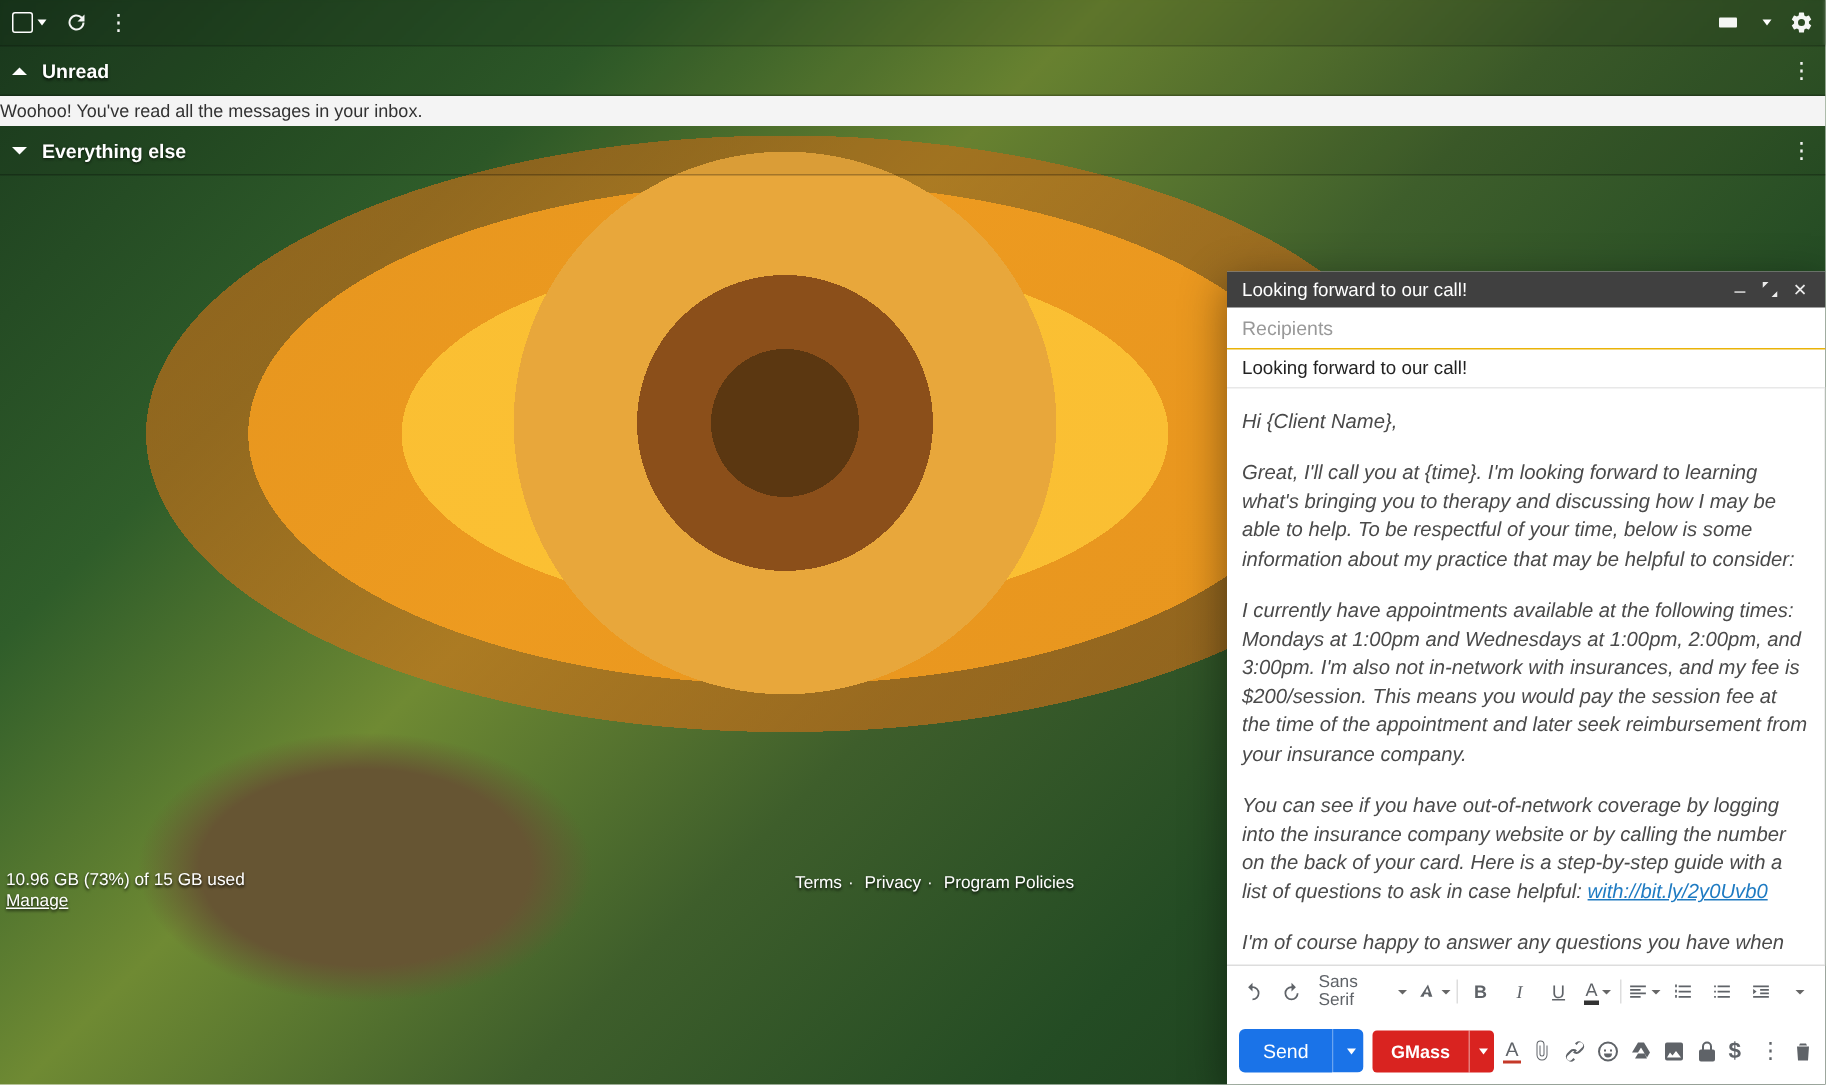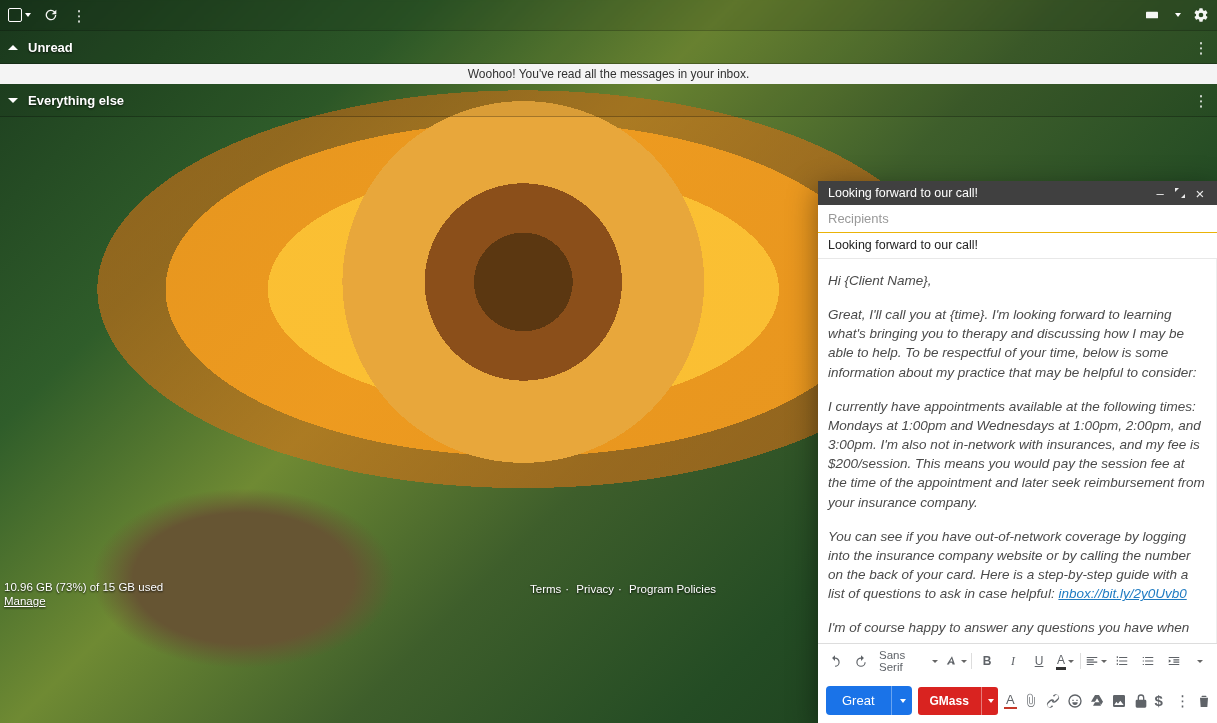--- a/index.html
+++ b/index.html
@@ -25,21 +25,21 @@
   .vdots::before { content:"\22EE"; font-size:15px; line-height:1; }
 
   
   .section { height:32px; display:flex; align-items:center; padding:0 8px; border-bottom:1px solid rgba(0,0,0,0.25); background:rgba(0,0,0,0.06);}
   .section.first { border-top:1px solid rgba(0,0,0,0.25);}
   .sec-caret { width:0; height:0; border-left:5px solid transparent; border-right:5px solid transparent; display:inline-block; margin-right:10px;}
   .sec-caret.up { border-bottom:5px solid #fff;}
   .sec-caret.down { border-top:5px solid #fff;}
   .sec-label { font-size:13px; font-weight:600; text-shadow:0 1px 2px rgba(0,0,0,0.7);}
 
-  .banner { background:#f4f4f4; color:#323232; text-align:center; font-size:12px; padding:3px 0; }
+  .banner { background:#f4f4f4; color:#323232; text-align:left; font-size:12px; padding:3px 0; }
 
   
   .footer-left { position:absolute; left:4px; bottom:116px; font-size:11.5px; text-shadow:0 1px 2px rgba(0,0,0,0.85);}
   .footer-left .mng { display:block; margin-top:2px;text-decoration:underline; }
   .footer-center { position:absolute; left:530px; bottom:128px; font-size:11.5px; text-shadow:0 1px 2px rgba(0,0,0,0.85);}
   .footer-center a { color:#fff; text-decoration:none; }
   .dot { margin:0 4px; }
 
   
   .compose {
@@ -165,21 +165,21 @@
   </div>
 
   <div class="field-row">Recipients</div>
   <div class="subject-row">Looking forward to our call!</div>
 
   <div class="body-area">
     <p>Hi {Client Name},</p>
     <p>Great, I'll call you at {time}. I'm looking forward to learning what's bringing you to therapy and discussing how I may be able to help. To be respectful of your time, below is some information about my practice that may be helpful to consider:</p>
     <p>I currently have appointments available at the following times: Mondays at 1:00pm and Wednesdays at 1:00pm, 2:00pm, and 3:00pm. I'm also not in-network with insurances, and my fee is $200/session. This means you would pay the session fee at the time of the appointment and later seek reimbursement from your insurance company.</p>
     <p>
-      <span>You can see if you have out-of-network coverage by logging into the insurance company website or by calling the number on the back of your card. Here is a step-by-step guide with a list of questions to ask in case helpful: </span><a class="lnk" href="#">inbox://bit.ly/2y0Uvb0</a>
+      <span>You can see if you have out-of-network coverage by logging into the insurance company website or by calling the number on the back of your card. Here is a step-by-step guide with a list of questions to ask in case helpful: </span><a class="lnk" href="#">with://bit.ly/2y0Uvb0</a>
     </p>
     <p>I'm of course happy to answer any questions you have when we</p>
   </div>
 
   <div class="fmt">
     <span class="btn">
         <svg viewBox="0 0 24 24">
           <path d="M12 5V2L7 7l5 5V8c3.3 0 6 2.7 6 6a6 6 0 0 1-6 6v2a8 8 0 0 0 0-16z"></path>
         </svg>
       </span>
@@ -228,21 +228,21 @@
           <path d="M3 5h18v2H3zm8 4h10v2H11zm0 4h10v2H11zM3 17h18v2H3zM3 9l4 3-4 3z"></path>
         </svg>
       </span>
     <span class="btn">
         <span class="mini-caret"></span>
       </span>
   </div>
 
   <div class="sendbar">
     <span class="send-group">
-      <button class="send-btn">Great</button>
+      <button class="send-btn">Send</button>
       <span class="send-drop">
           <span class="caret"></span>
         </span>
     </span>
     <span class="gmass">
       <span class="lbl">GMass</span>
       <span class="drp">
           <span class="caret" style="border-top-color:#fff"></span>
         </span>
     </span>

